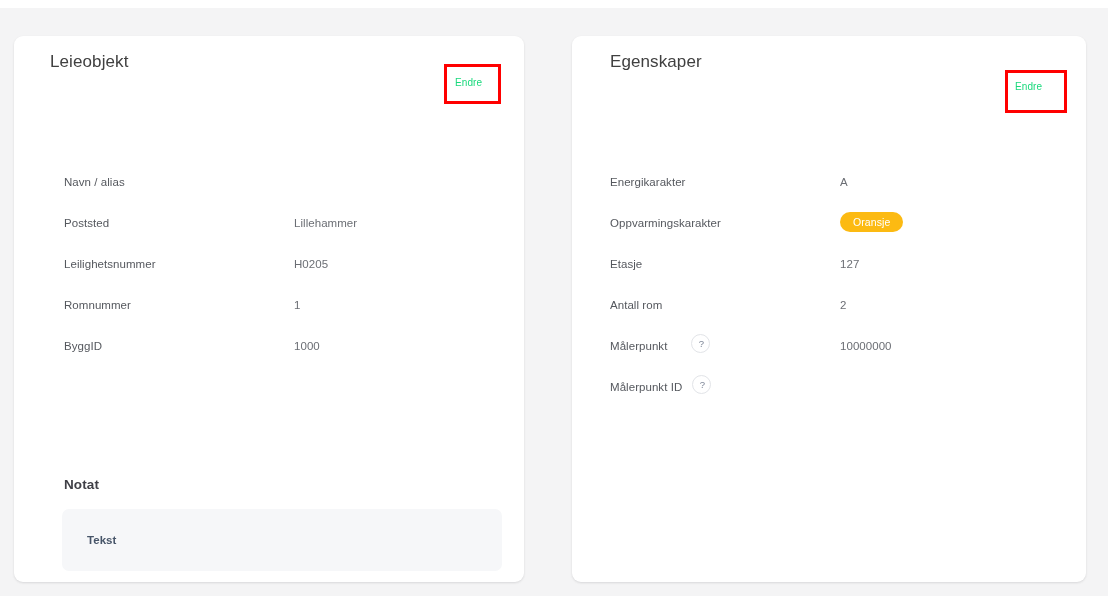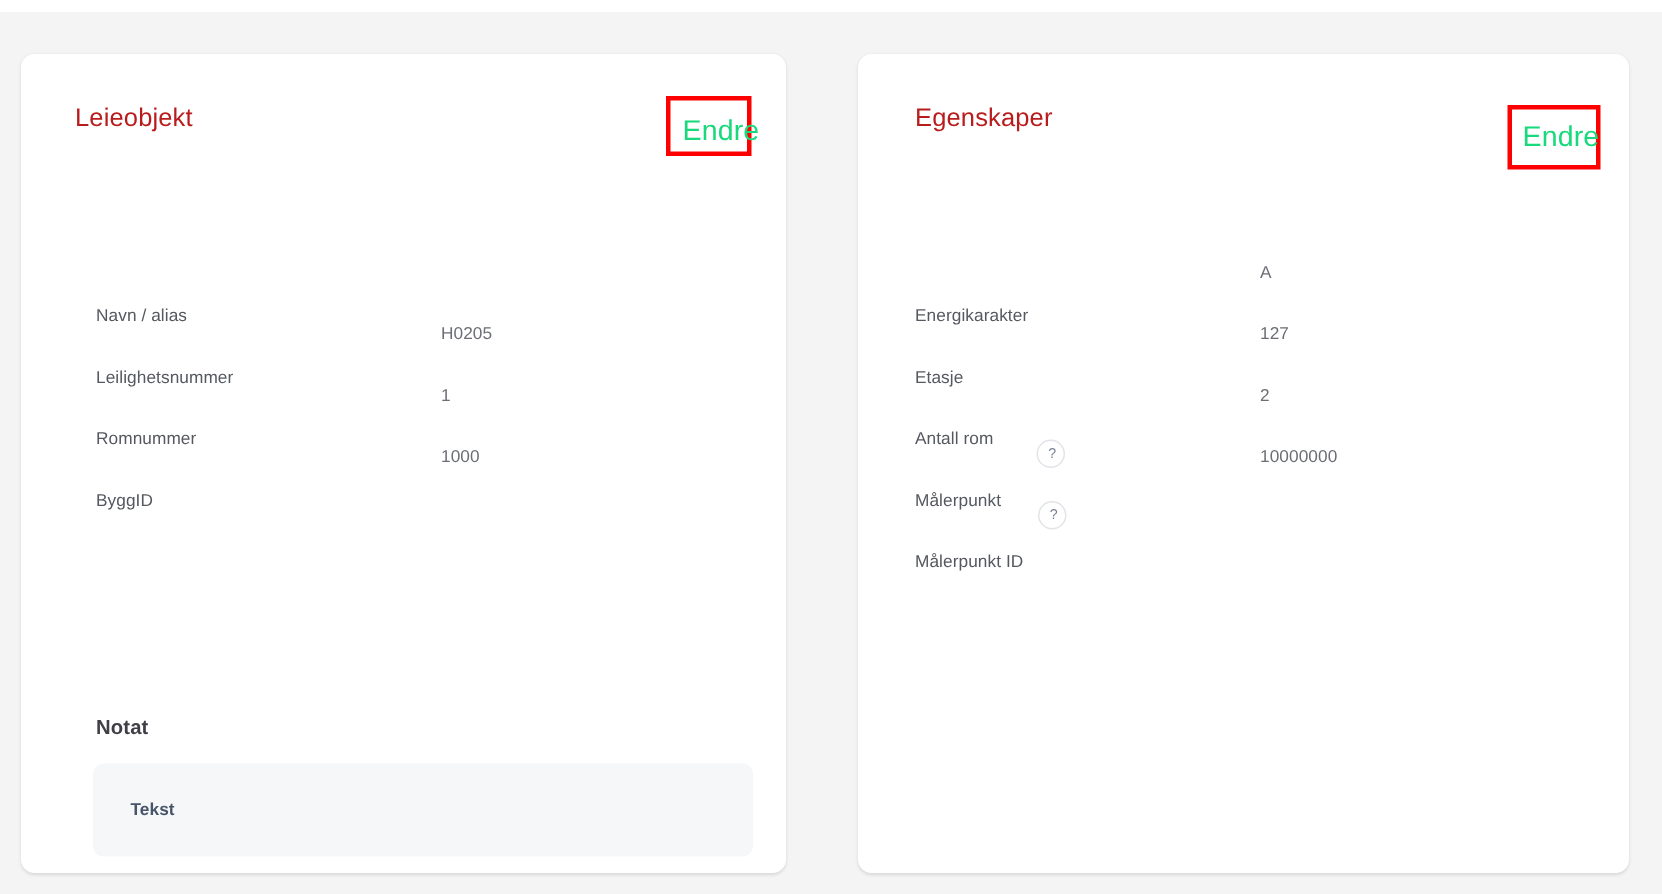--- a/index.html
+++ b/index.html
@@ -48,41 +48,41 @@
   .card-header {
     position: absolute;
     left: 0; top: 0;
     width: 100%;
     height: 62px;
   }
 
   .card-title {
     position: absolute;
     left: 36px;
-    top: 33px;
+    top: 16px;
     font-size: 17px;
     font-weight: 500;
-    color: #b91c1c;
+    color: #404040;
     letter-spacing: 0.1px;
     white-space: nowrap;
   }
   #card-egenskaper .card-title { left: 38px; }
 
   
   .edit-highlight {
     position: absolute;
     border: 3px solid #ff0000;
     background: transparent;
   }
   #edit-highlight-left  { left: 444px; top: 64px; width: 57px; height: 40px; }
   #edit-highlight-right { left: 433px; top: 70px; width: 62px; height: 43px; }
 
   .edit-link {
     position: absolute;
-    font-size: 19px;
+    font-size: 10px;
     font-weight: 500;
     color: #19d97c;
     background: transparent;
     border: none;
     cursor: pointer;
     font-family: inherit;
     white-space: nowrap;
     letter-spacing: 0.1px;
   }
   #edit-link-left  { left: 455px; top: 77px; }
@@ -99,21 +99,20 @@
   }
 
   .field-label {
     position: absolute;
     left: 50px;
     top: 2px;
     font-size: 11.5px;
     color: #55585e;
     white-space: nowrap;
     letter-spacing: 0.05px;
-    margin-top: 29px;
   }
   #fields-right .field-label { left: 38px; }
 
   .field-value {
     position: absolute;
     left: 280px;
     top: 2px;
     font-size: 11.5px;
     color: #6b6e74;
     white-space: nowrap;
@@ -210,20 +209,24 @@
 
     <div class="field-list" id="fields-left">
 
       <div class="field-row">
         <span class="field-label">Navn / alias</span>
         <span class="field-value"></span>
       </div>
 
 
 
+      <div class="field-row">
+        <span class="field-label">Poststed</span>
+        <span class="field-value">Lillehammer</span>
+      </div>
 
       <div class="field-row">
         <span class="field-label">Leilighetsnummer</span>
         <span class="field-value">H0205</span>
       </div>
 
       <div class="field-row">
         <span class="field-label">Romnummer</span>
         <span class="field-value">1</span>
       </div>
@@ -250,20 +253,24 @@
 
     <div class="field-list" id="fields-right">
 
 
 
       <div class="field-row">
         <span class="field-label">Energikarakter</span>
         <span class="field-value">A</span>
       </div>
 
+      <div class="field-row">
+        <span class="field-label">Oppvarmingskarakter</span>
+        <span class="badge">Oransje</span>
+      </div>
 
       <div class="field-row">
         <span class="field-label">Etasje</span>
         <span class="field-value">127</span>
       </div>
 
       <div class="field-row">
         <span class="field-label">Antall rom</span>
         <span class="field-value">2</span>
       </div>

